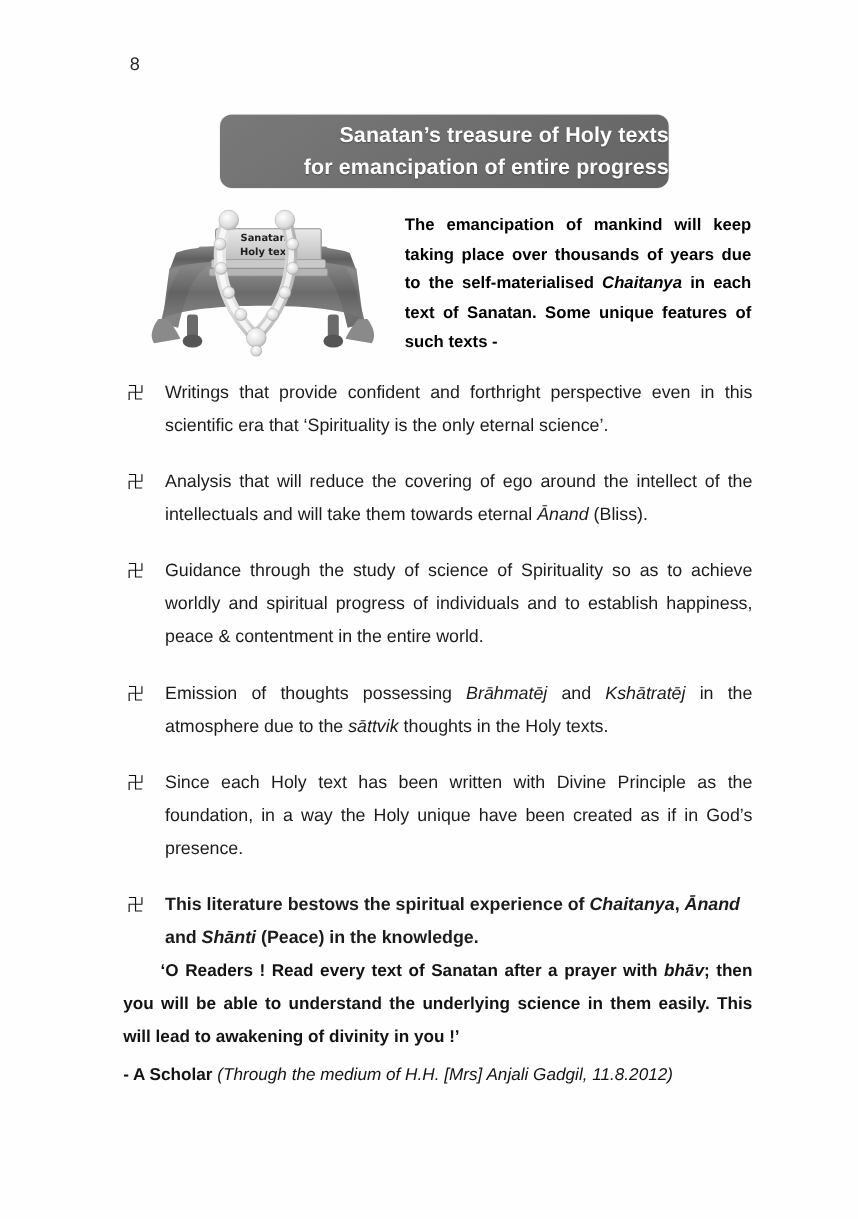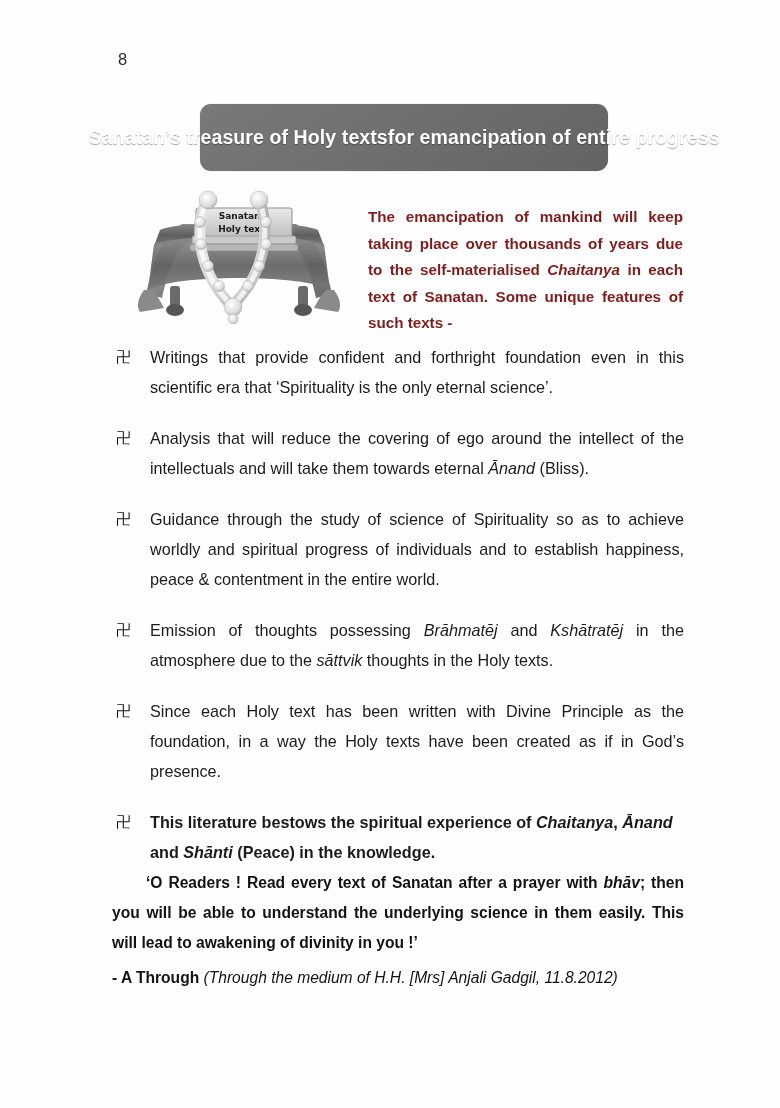--- a/index.html
+++ b/index.html
@@ -38,21 +38,22 @@
     left: 200px;
     top: 104px;
     width: 408px;
     height: 67px;
     border-radius: 11px;
     background:
       linear-gradient(145deg, rgba(255,255,255,.07), rgba(0,0,0,.10)),
       #6f6f70;
     box-shadow: 0 0 0 .5px rgba(0,0,0,.08);
     display: flex;
-    align-items: center;
+    flex-direction: column;
+    align-items: flex-end;
     justify-content: center;
     text-align: center;
   }
   .banner-line {
     color: #ffffff;
     font-weight: bold;
     font-size: 19.5px;
     line-height: 29px;
     letter-spacing: .1px;
     text-shadow: 0 1px 1px rgba(0,0,0,.35);
@@ -66,28 +67,28 @@
     top: 186px;
     width: 238px;
     height: 138px;
   }
   .photo-svg { display:block; width:100%; height:100%; }
 
   
   .intro {
     position: absolute;
     left: 368px;
-    top: 204px;
+    top: 192px;
     width: 315px;
     font-weight: bold;
     font-size: 15.2px;
     line-height: 26.6px;
     text-align: justify;
     text-justify: inter-word;
-    color: #7f1d1d;
+    color: #000000;
   }
   .intro i { font-style: italic; }
 
   
   .bullets {
     position: absolute;
     left: 112px;
     top: 342px;
     width: 572px;
   }
@@ -218,41 +219,41 @@
         <circle cx="113" cy="133" r="5"></circle>
       </g>
     </svg>
   </div>
 
   <div class="intro">The emancipation of mankind will keep taking place over thousands of years due to the self-materialised <i>Chaitanya</i> in each text of Sanatan. Some unique features of such texts -</div>
 
   <div class="bullets">
     <div class="bullet-row">
       <span class="bullet-mark">卍</span>
-      <span class="bullet-text">Writings that provide confident and forthright foundation even in this scientific era that ‘Spirituality is the only eternal science’.</span>
+      <span class="bullet-text">Writings that provide confident and forthright perspective even in this scientific era that ‘Spirituality is the only eternal science’.</span>
     </div>
     <div class="bullet-row">
       <span class="bullet-mark">卍</span>
       <span class="bullet-text">Analysis that will reduce the covering of ego around the intellect of the intellectuals and will take them towards eternal <i>Ānand</i> (Bliss).</span>
     </div>
     <div class="bullet-row">
       <span class="bullet-mark">卍</span>
       <span class="bullet-text">Guidance through the study of science of Spirituality so as to achieve worldly and spiritual progress of individuals and to establish happiness, peace &amp; contentment in the entire world.</span>
     </div>
     <div class="bullet-row">
       <span class="bullet-mark">卍</span>
       <span class="bullet-text">Emission of thoughts possessing <i>Brāhmatēj</i> and <i>Kshātratēj</i> in the atmosphere due to the <i>sāttvik</i> thoughts in the Holy texts.</span>
     </div>
     <div class="bullet-row">
       <span class="bullet-mark">卍</span>
-      <span class="bullet-text">Since each Holy text has been written with Divine Principle as the foundation, in a way the Holy texts have been created as if in God’s presence.</span>
+      <span class="bullet-text">Since each Holy text has been written with Divine Principle as the foundation, in a way the Holy unique have been created as if in God’s presence.</span>
     </div>
     <div class="bullet-row">
       <span class="bullet-mark">卍</span>
       <span class="bullet-text last-left">This literature bestows the spiritual experience of <i>Chaitanya</i>, <i>Ānand</i> and <i>Shānti</i> (Peace) in the knowledge.</span>
     </div>
   </div>
 
   <div class="quote">‘O Readers ! Read every text of Sanatan after a prayer with <i>bhāv</i>; then you will be able to understand the underlying science in them easily. This will lead to awakening of divinity in you !’</div>
 
-  <div class="attribution"><b>- A Through</b> <i>(Through the medium of H.H. [Mrs] Anjali Gadgil, 11.8.2012)</i></div>
+  <div class="attribution"><b>- A Scholar</b> <i>(Through the medium of H.H. [Mrs] Anjali Gadgil, 11.8.2012)</i></div>
 
 </div>
 
 </body></html>

